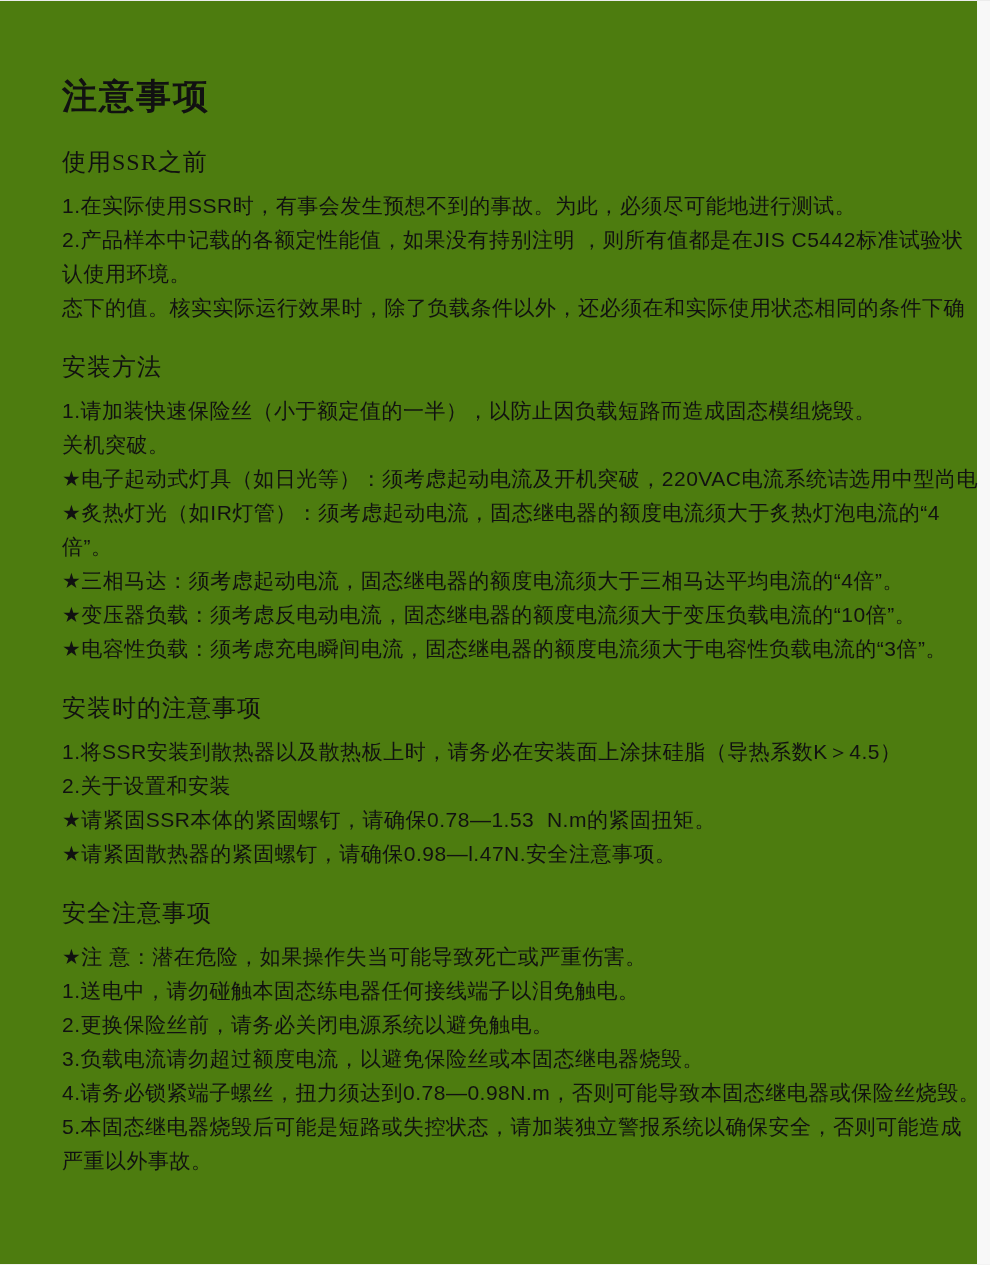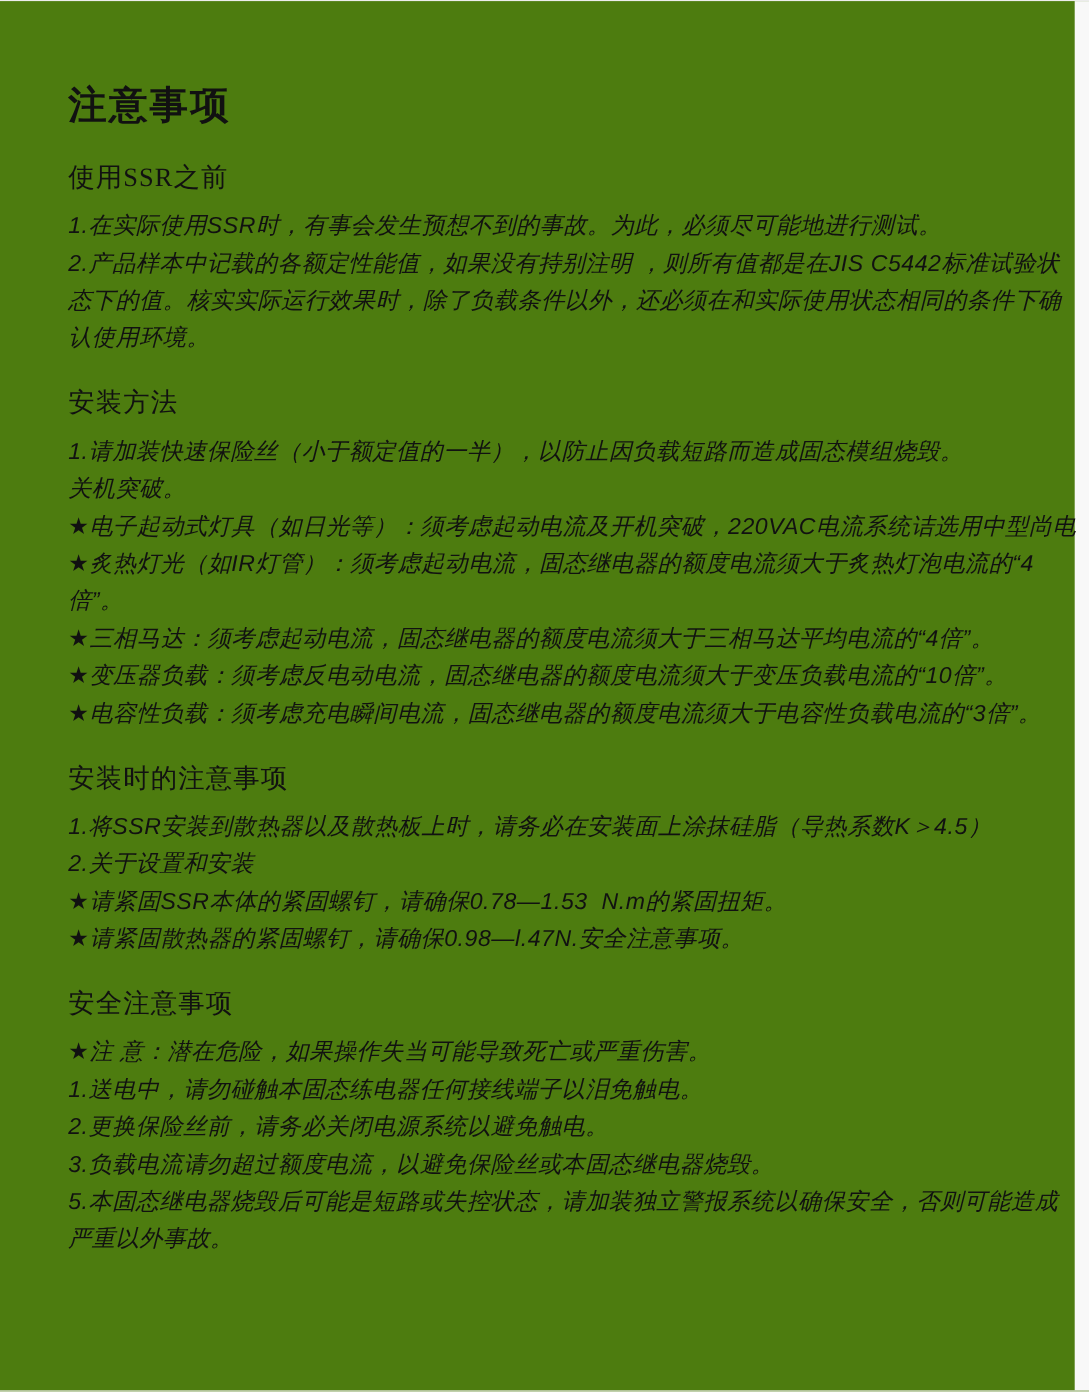--- a/index.html
+++ b/index.html
@@ -48,39 +48,38 @@
     font-weight: 500;
     letter-spacing: 1px;
     margin: 0 0 12px 0;
     font-family: Liberation Serif, serif;
   }
   .line {
     font-size: 21px;
     line-height: 34px;
     white-space: pre;
     letter-spacing: 0.5px;
-    font-style: italic;
   }
 </style>
 </head>
 <body>
 
 <div class="page">
   <div class="edge-strip"></div>
 
   <div class="content">
 
     <h1 class="doc-title">注意事项</h1>
 
     <div class="section">
       <h2 class="section-heading">使用SSR之前</h2>
       <div class="line">1.在实际使用SSR时，有事会发生预想不到的事故。为此，必须尽可能地进行测试。</div>
       <div class="line">2.产品样本中记载的各额定性能值，如果没有持别注明 ，则所有值都是在JIS C5442标准试验状</div>
+      <div class="line">认使用环境。</div>
       <div class="line">态下的值。核实实际运行效果时，除了负载条件以外，还必须在和实际使用状态相同的条件下确</div>
-      <div class="line">认使用环境。</div>
     </div>
 
     <div class="section">
       <h2 class="section-heading">安装方法</h2>
       <div class="line">1.请加装快速保险丝（小于额定值的一半），以防止因负载短路而造成固态模组烧毁。</div>
       <div class="line">关机突破。</div>
       <div class="line">★电子起动式灯具（如日光等）：须考虑起动电流及开机突破，220VAC电流系统诘选用中型尚电</div>
       <div class="line">★炙热灯光（如IR灯管）：须考虑起动电流，固态继电器的额度电流须大于炙热灯泡电流的“4</div>
       <div class="line">倍”。</div>
       <div class="line">★三相马达：须考虑起动电流，固态继电器的额度电流须大于三相马达平均电流的“4倍”。</div>
@@ -95,18 +94,19 @@
       <div class="line">★请紧固SSR本体的紧固螺钉，请确保0.78—1.53  N.m的紧固扭矩。</div>
       <div class="line">★请紧固散热器的紧固螺钉，请确保0.98—l.47N.安全注意事项。</div>
     </div>
 
     <div class="section">
       <h2 class="section-heading">安全注意事项</h2>
       <div class="line">★注 意：潜在危险，如果操作失当可能导致死亡或严重伤害。</div>
       <div class="line">1.送电中，请勿碰触本固态练电器任何接线端子以泪免触电。</div>
       <div class="line">2.更换保险丝前，请务必关闭电源系统以避免触电。</div>
       <div class="line">3.负载电流请勿超过额度电流，以避免保险丝或本固态继电器烧毁。</div>
+      <div class="line">4.请务必锁紧端子螺丝，扭力须达到0.78—0.98N.m，否则可能导致本固态继电器或保险丝烧毁。</div>
       <div class="line">5.本固态继电器烧毁后可能是短路或失控状态，请加装独立警报系统以确保安全，否则可能造成</div>
       <div class="line">严重以外事故。</div>
     </div>
 
   </div>
 </div>
 
 </body></html>

